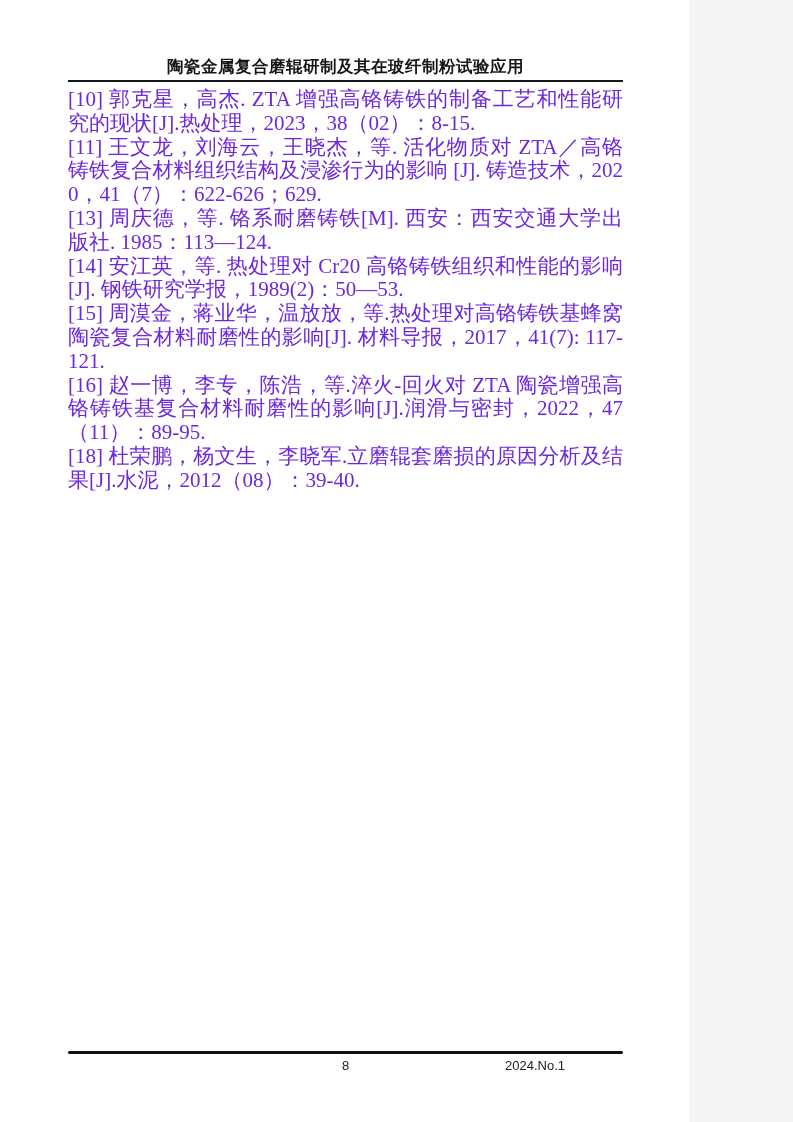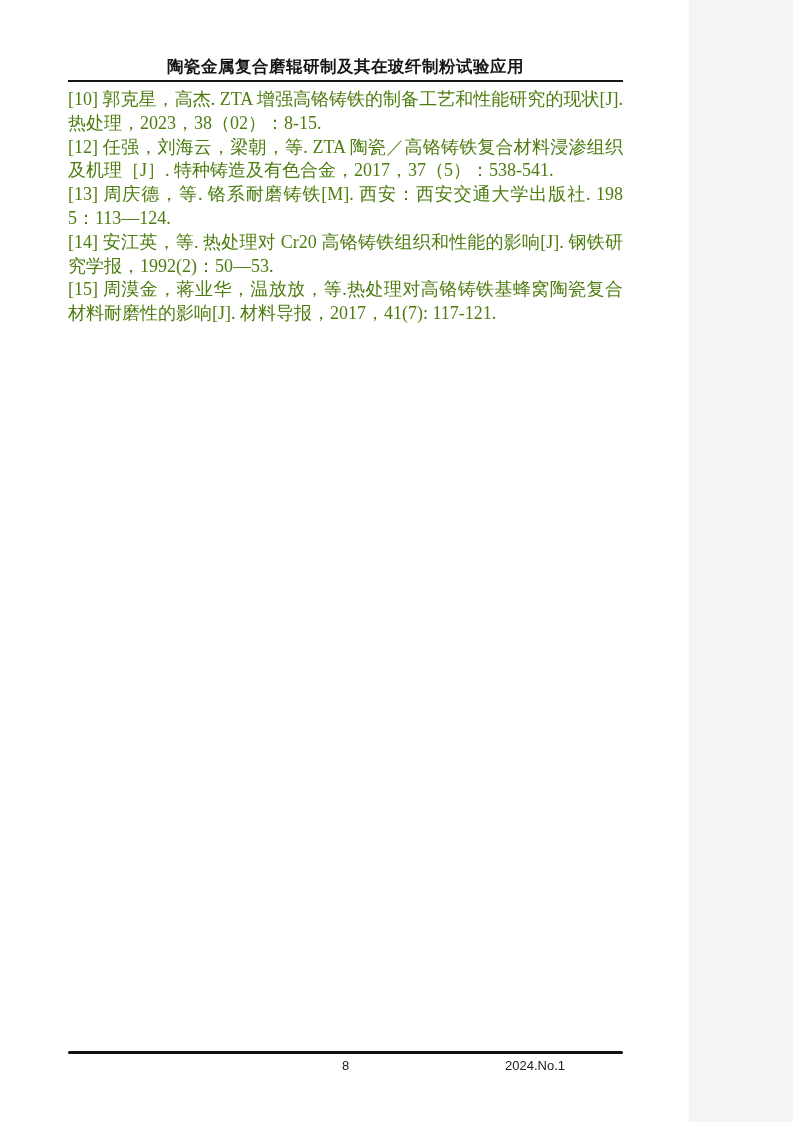--- a/index.html
+++ b/index.html
@@ -36,24 +36,24 @@
   .header-rule {
     margin-top: 2px;
     height: 0;
     border-top: 2px solid #161616;
   }
   .refs {
     margin-top: 6px;
   }
   .ref {
     margin: 0;
-    font-size: 18px;
+    font-size: 21px;
     line-height: 23.8px;
     text-align: justify;
-    color: #4d7c0f;
+    color: #6d28d9;
     word-break: break-all;
   }
   .footer-rule {
     position: absolute;
     left: 68px;
     right: 66px;
     top: 1051px;
     height: 3px;
     background: #111111;
     border-radius: 2px;
@@ -81,24 +81,26 @@
 </style>
 </head>
 <body>
 
 <div class="page">
   <div class="content">
     <div class="title">陶瓷金属复合磨辊研制及其在玻纤制粉试验应用</div>
     <div class="header-rule"></div>
     <div class="refs">
       <p class="ref">[10] 郭克星，高杰. ZTA 增强高铬铸铁的制备工艺和性能研究的现状[J].热处理，2023，38（02）：8-15.</p>
-      <p class="ref">[12] 任强，刘海云，梁朝，等. ZTA 陶瓷／高铬铸铁复合材料浸渗组织及机理［J］. 特种铸造及有色合金，2017，37（5）：538-541.</p>
+      <p class="ref">[11] 王文龙，刘海云，王晓杰，等. 活化物质对 ZTA／高铬铸铁复合材料组织结构及浸渗行为的影响 [J]. 铸造技术，2020，41（7）：622-626；629.</p>
       <p class="ref">[13] 周庆德，等. 铬系耐磨铸铁[M]. 西安：西安交通大学出版社. 1985：113—124.</p>
-      <p class="ref">[14] 安江英，等. 热处理对 Cr20 高铬铸铁组织和性能的影响[J]. 钢铁研究学报，1992(2)：50—53.</p>
+      <p class="ref">[14] 安江英，等. 热处理对 Cr20 高铬铸铁组织和性能的影响[J]. 钢铁研究学报，1989(2)：50—53.</p>
       <p class="ref">[15] 周漠金，蒋业华，温放放，等.热处理对高铬铸铁基蜂窝陶瓷复合材料耐磨性的影响[J]. 材料导报，2017，41(7): 117-121.</p>
+      <p class="ref">[16] 赵一博，李专，陈浩，等.淬火-回火对 ZTA 陶瓷增强高铬铸铁基复合材料耐磨性的影响[J].润滑与密封，2022，47（11）：89-95.</p>
+      <p class="ref">[18] 杜荣鹏，杨文生，李晓军.立磨辊套磨损的原因分析及结果[J].水泥，2012（08）：39-40.</p>
     </div>
   </div>
   <div class="footer-rule"></div>
   <div class="footer">
     <span class="page-num">8</span>
     <span class="issue">2024.No.1</span>
   </div>
 </div>
 
 </body></html>

